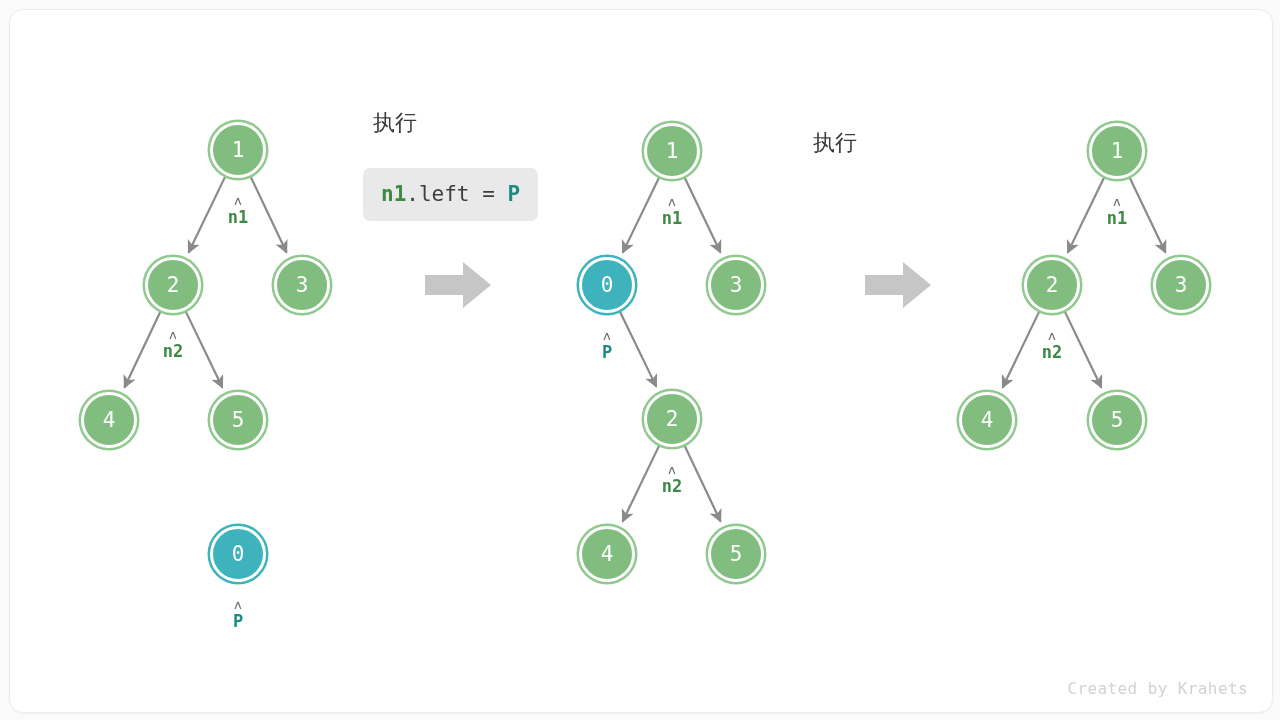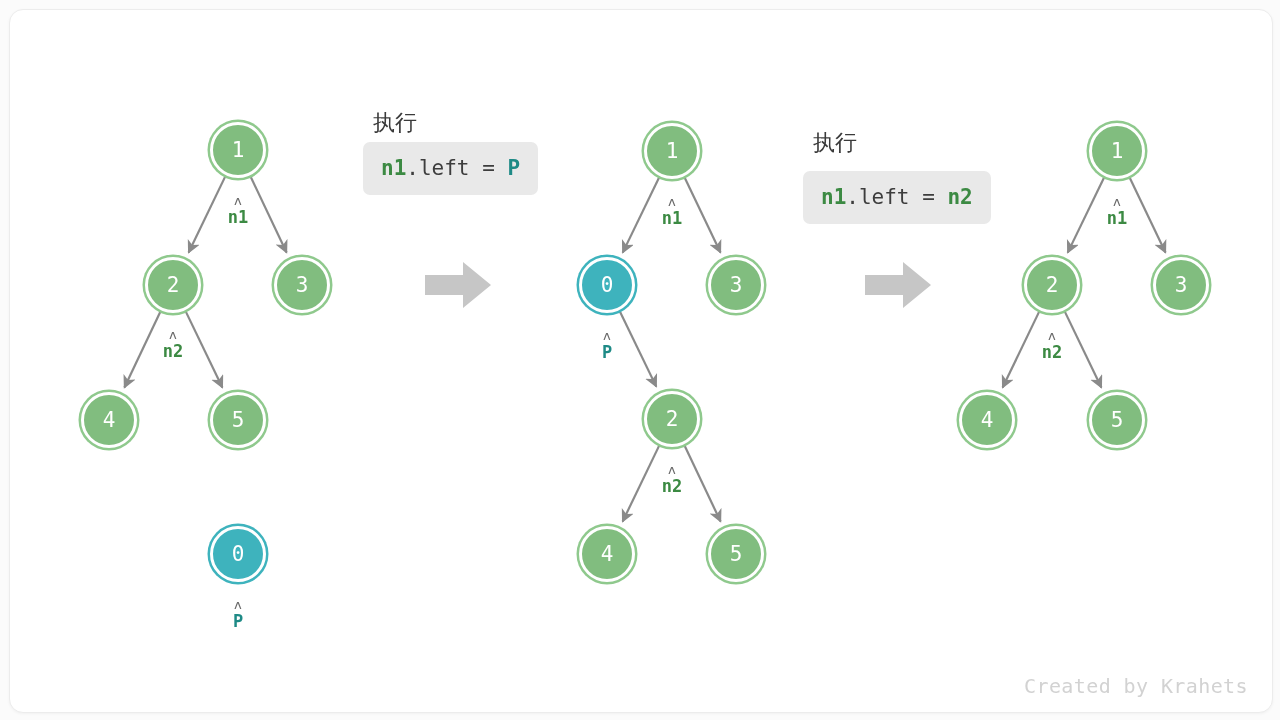--- a/index.html
+++ b/index.html
@@ -96,21 +96,21 @@
   .codebox .v-teal{color:#1e8a86;font-weight:bold;}
 
   
   .bigarrow{position:absolute;z-index:4;}
 
   
   .credit{
     position:absolute;
     right:24px;bottom:14px;
     font-family:"DejaVu Sans Mono","Liberation Mono",monospace;
-    font-size:20px;
+    font-size:16px;
     color:#d2d2d2;
     letter-spacing:0.4px;
     z-index:5;
   }
 </style>
 </head>
 <body>
 
 <div class="card">
   <div class="stage" id="stage">
@@ -183,28 +183,25 @@
           <span class="caret">ʌ</span>
           <span class="lbl">n1</span>
         </div>
         <div class="ptr green" style="left: 1012px; top: 321px;">
           <span class="caret">ʌ</span>
           <span class="lbl">n2</span>
         </div>
       </div>
 
     <div class="steplabel" style="left:363px;top:98px;">执行</div>
-    <div class="codebox" id="code-step-1" style="left:353px;top:132px;">
+    <div class="codebox" id="code-step-1" style="left:353px;top:158px;">
         <div><span class="v-green">n1</span><span>.left = </span><span class="v-teal">P</span></div>
       </div>
 
     <div class="steplabel" style="left:803px;top:118px;">执行</div>
-    <div class="codebox" id="code-step-2" style="left:793px;top:161px;">
-        <div><span class="v-green">n1</span><span>.left = </span><span class="v-green">n2</span></div>
-      </div>
 
     <div id="sep-layer">
         <div class="bigarrow" style="left: 415px; top: 252px;"><svg width="66" height="46" viewBox="0 0 66 46">
             <path d="M0,13 L38,13 L38,0 L66,23 L38,46 L38,33 L0,33 Z" fill="#c6c6c6"></path>
           </svg></div>
         <div class="bigarrow" style="left: 855px; top: 252px;"><svg width="66" height="46" viewBox="0 0 66 46">
             <path d="M0,13 L38,13 L38,0 L66,23 L38,46 L38,33 L0,33 Z" fill="#c6c6c6"></path>
           </svg></div>
       </div>
 

